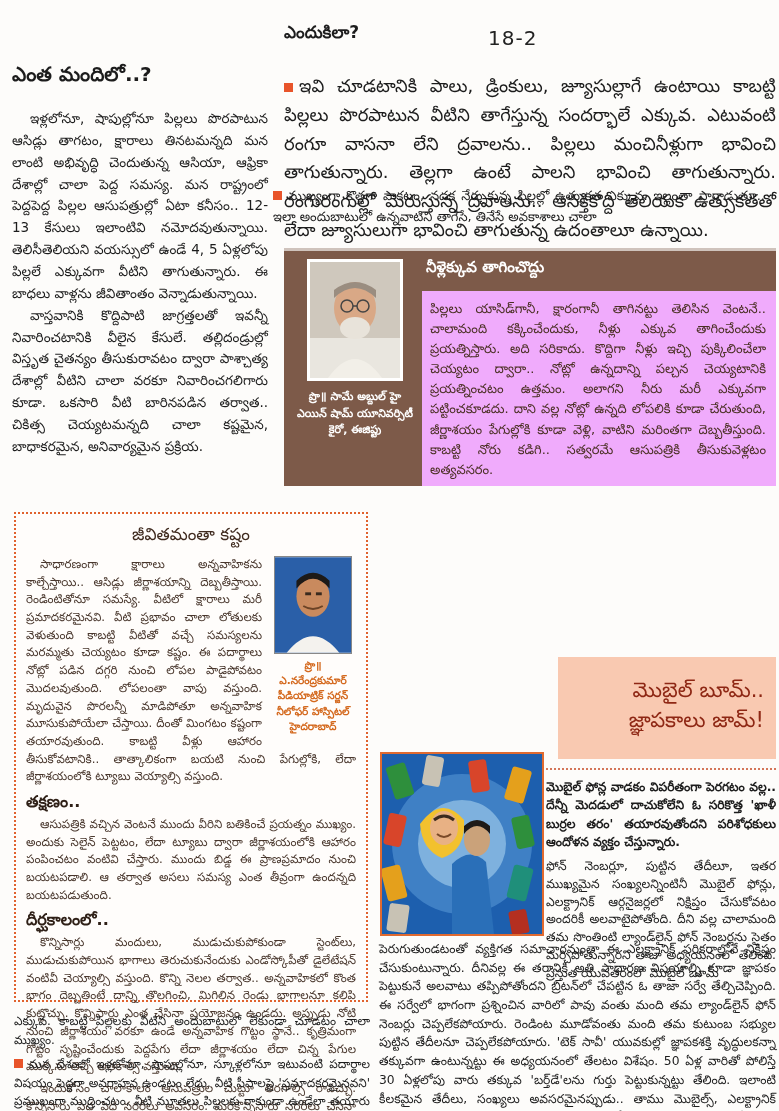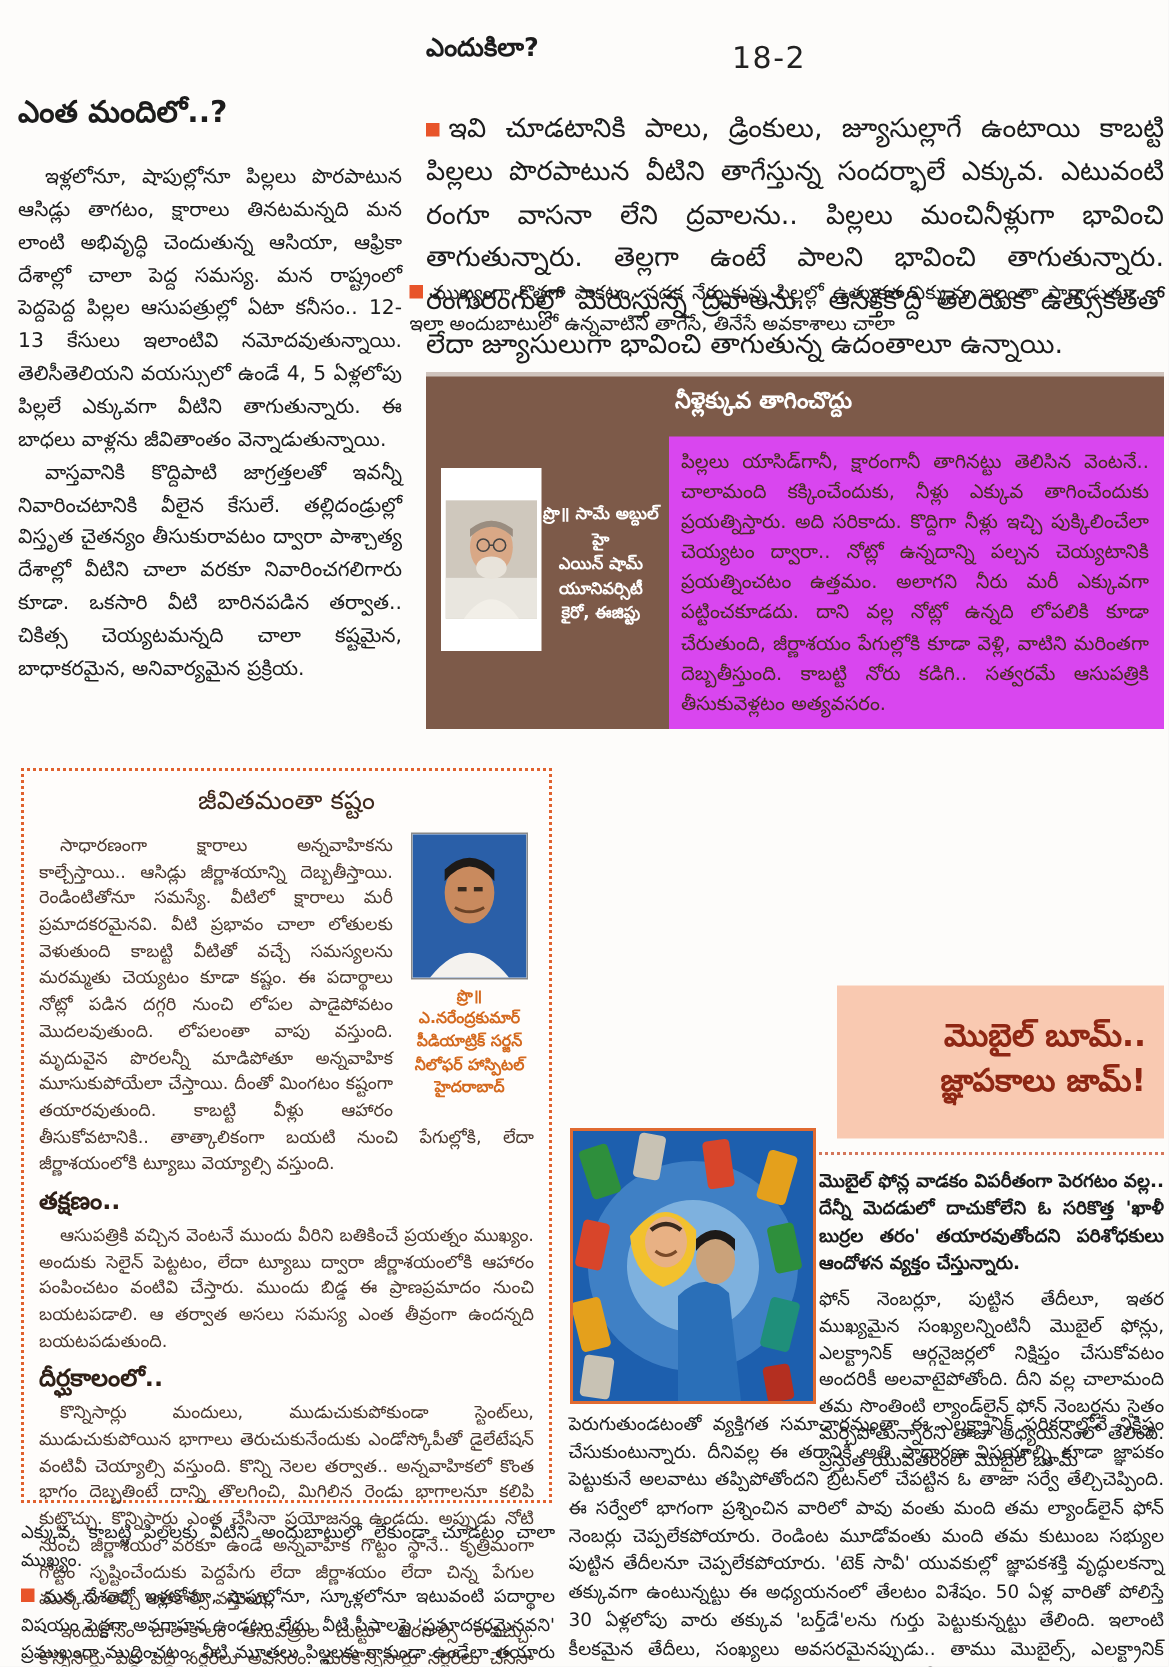--- a/index.html
+++ b/index.html
@@ -20,27 +20,27 @@
   .left-col p { text-indent:18px; }
 
   
   .why-b1 { position:absolute; left:284px; top:72px; width:492px; font-size:18px; line-height:1.6; }
   .why-b2 { position:absolute; left:273px; top:186px; width:492px; font-size:13px; line-height:1.6; }
   .sq { display:inline-block; width:9px; height:9px; background:#e8542a; margin-right:6px; }
 
   
   .water-box { position:absolute; left:284px; top:248px; width:492px; height:238px;
     background:#7d5a49; display:flex; border-top:3px solid #cfc3bc; }
-  .wb-left { width:162px; padding:8px 6px 0 10px; display:flex; align-items:center; }
+  .wb-left { width:138px; padding:8px 6px 0 10px; display:flex; flex-direction:column; align-items:center; }
   .wb-photo { width:96px; height:122px; background:#fff; padding:3px; }
   .wb-photo svg { width:100%; height:100%; display:block; }
   .wb-caption { margin-top:8px; color:#fff; font-size:11px; font-weight:bold; text-align:center; line-height:1.5; }
   .wb-right { flex:1; display:flex; flex-direction:column; }
   .wb-title { height:40px; color:#fff; font-size:15px; font-weight:bold; padding:7px 0 0 4px; }
-  .wb-body { flex:1; background:#d946ef; color:#4a2f23; font-size:13px; line-height:1.55; padding:8px 10px 6px 8px; }
+  .wb-body { flex:1; background:#f0abfc; color:#4a2f23; font-size:13px; line-height:1.55; padding:8px 10px 6px 8px; }
 
   
   .life-box { position:absolute; left:14px; top:512px; width:354px; height:490px;
     border:2px dotted #e0622e; background:#fffdfb; padding:8px 10px 6px 10px; }
   .lb-title { text-align:center; font-size:17px; font-weight:normal; color:#3f2a1e; margin:2px 0 8px 0; }
   .lb-photo-wrap { float:right; width:86px; margin:0 0 4px 8px; text-align:center; }
   .lb-photo { width:78px; height:98px; border:1px solid #888; margin:0 auto; }
   .lb-photo svg { width:100%; height:100%; display:block; }
   .lb-caption { margin-top:4px; color:#d4691e; font-size:10.5px; font-weight:bold; line-height:1.45; }
   .lb-body { font-size:11.8px; line-height:1.5; color:#4a382e; }
@@ -51,21 +51,21 @@
   .bl-cont { position:absolute; left:14px; top:1012px; width:356px; font-size:12px; line-height:1.55; }
   .bl-cont .para { margin-bottom:6px; }
 
   
   .jewel-quote { position:absolute; left:379px; top:519px; width:164px; height:170px;
     background:#7d5a49; color:#fff; font-size:13.2px; font-weight:bold; line-height:1.7;
     text-align:center; padding:14px 8px; }
 
   
   .mobile-box { position:absolute; left:558px; top:657px; width:218px; height:102px;
-    background:#f9c9b1; color:#8e2714; font-size:21px; font-weight:bold;
+    background:#f9c9b1; color:#8e2714; font-size:21px; font-weight:normal;
     text-align:right; padding:18px 12px 0 0; line-height:1.45; }
   .mobile-dots { position:absolute; left:546px; top:768px; width:230px; border-top:2px dotted #d4765a; }
   .mobile-intro { position:absolute; left:546px; top:778px; width:230px; font-size:12.3px; font-weight:bold; line-height:1.5; }
   .mobile-body1 { position:absolute; left:546px; top:858px; width:230px; font-size:12.3px; line-height:1.45; }
   .mobile-body2 { position:absolute; left:379px; top:940px; width:397px; font-size:12.3px; line-height:1.52; }
 
   
   .collage { position:absolute; left:380px; top:752px; width:164px; height:184px;
     border:2px solid #e06a30; background:#1d5fae; }
   .collage svg { width:100%; height:100%; display:block; }

